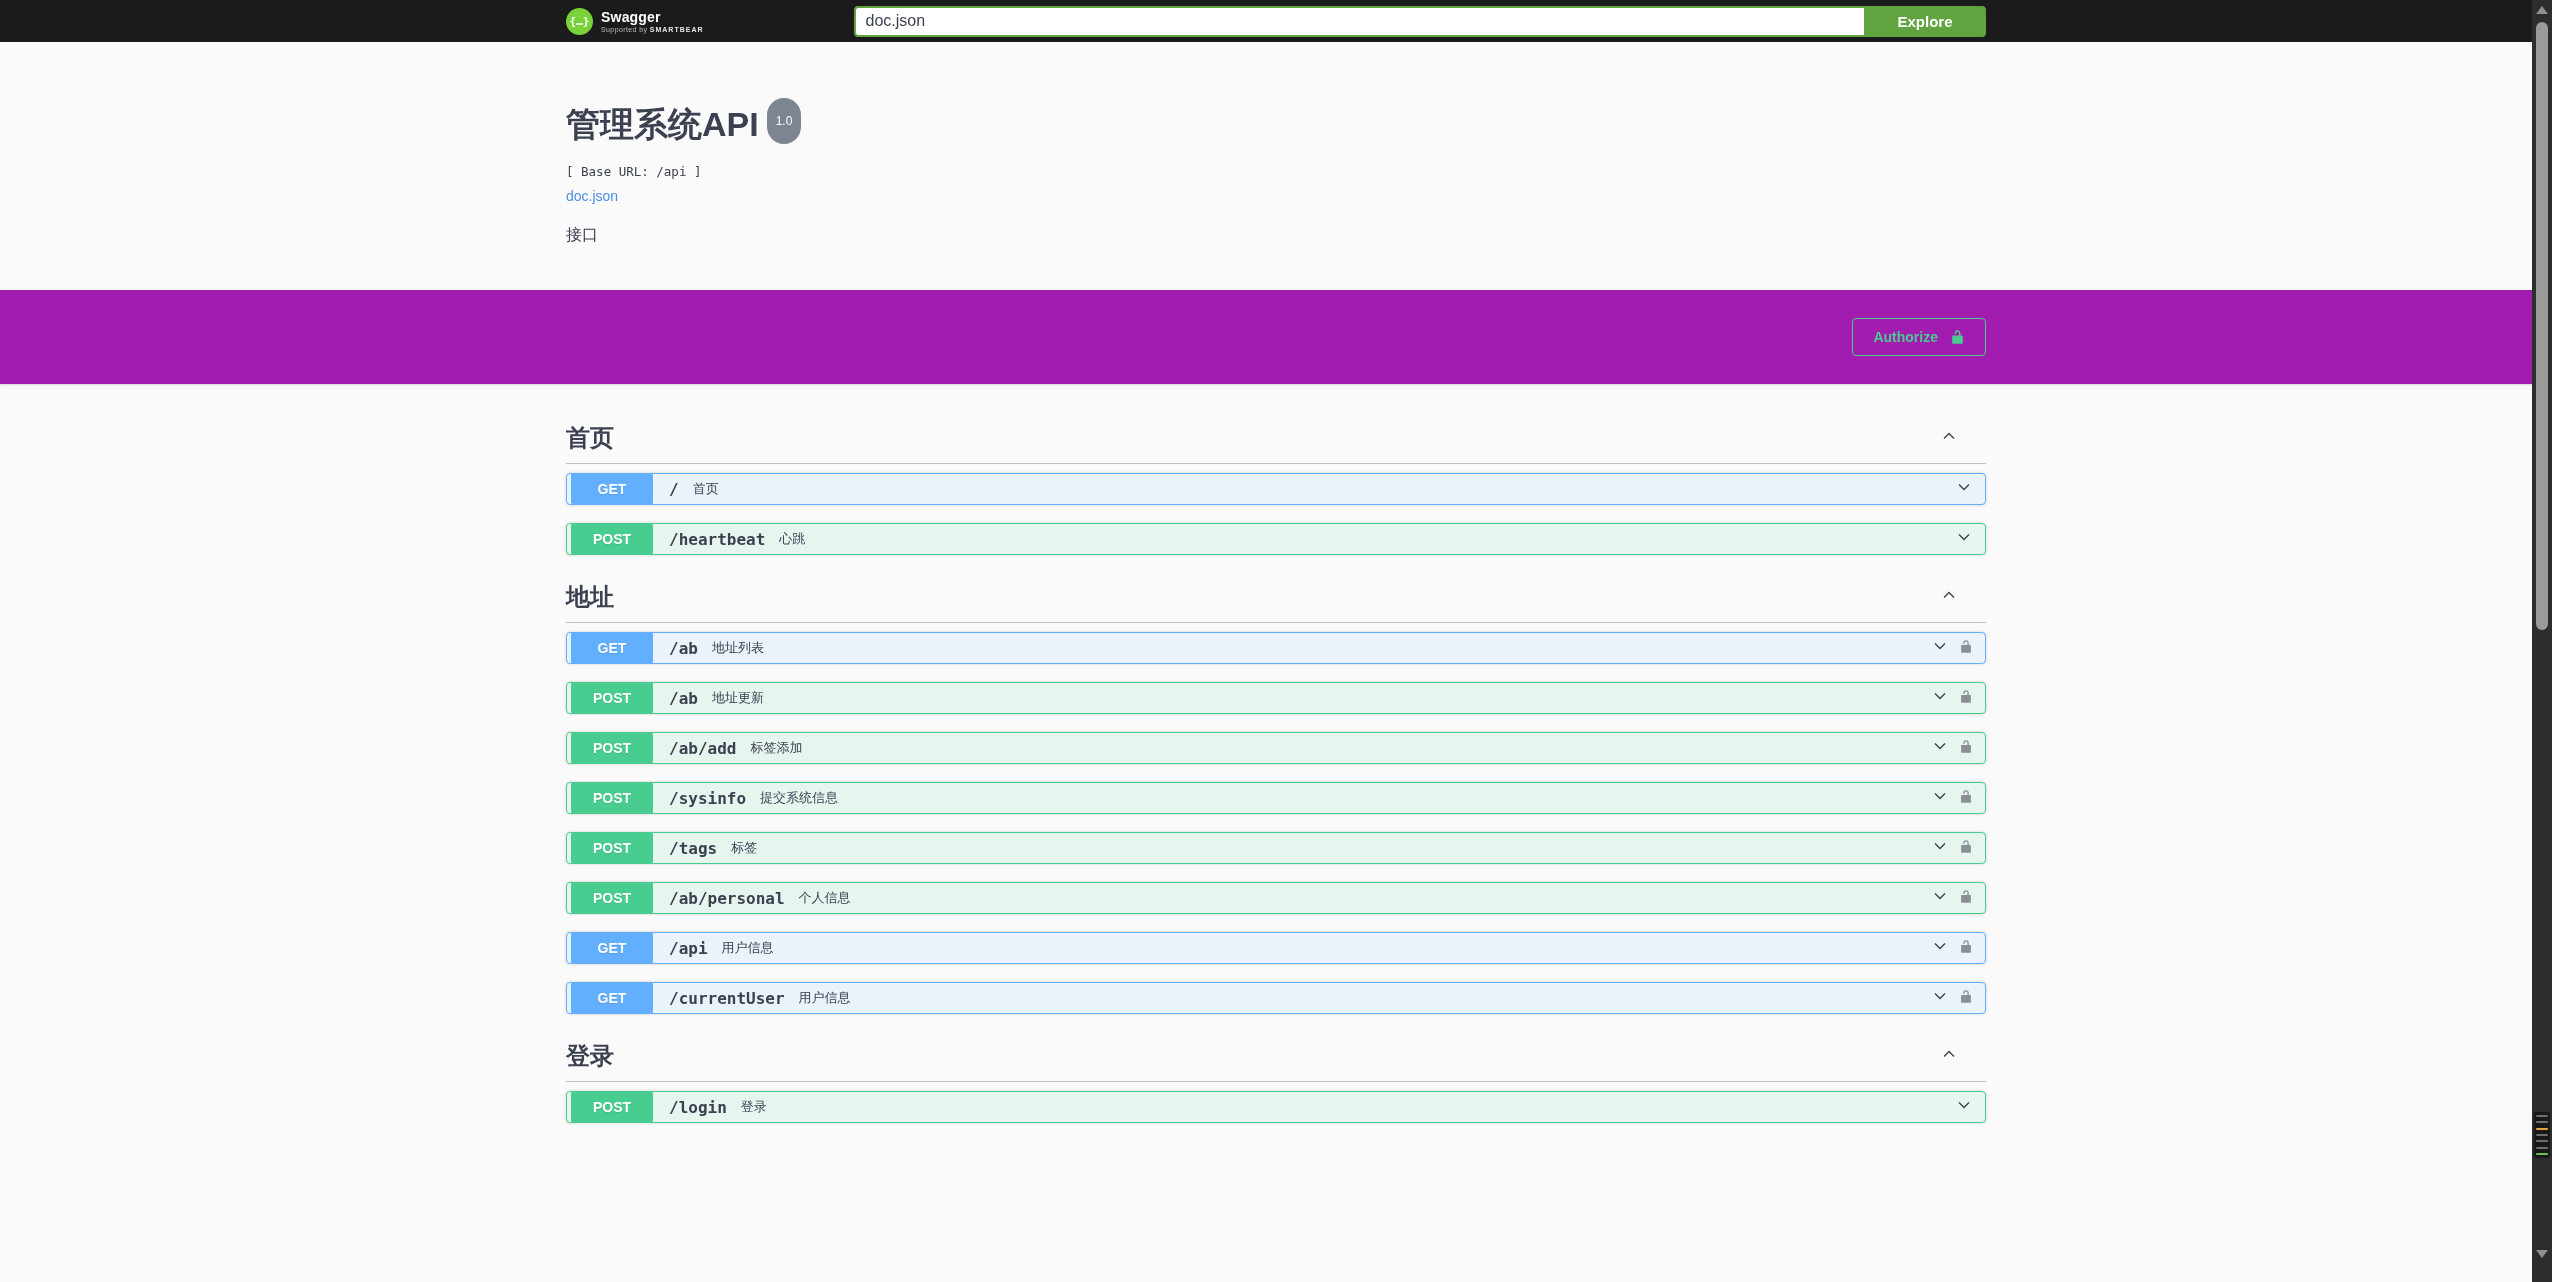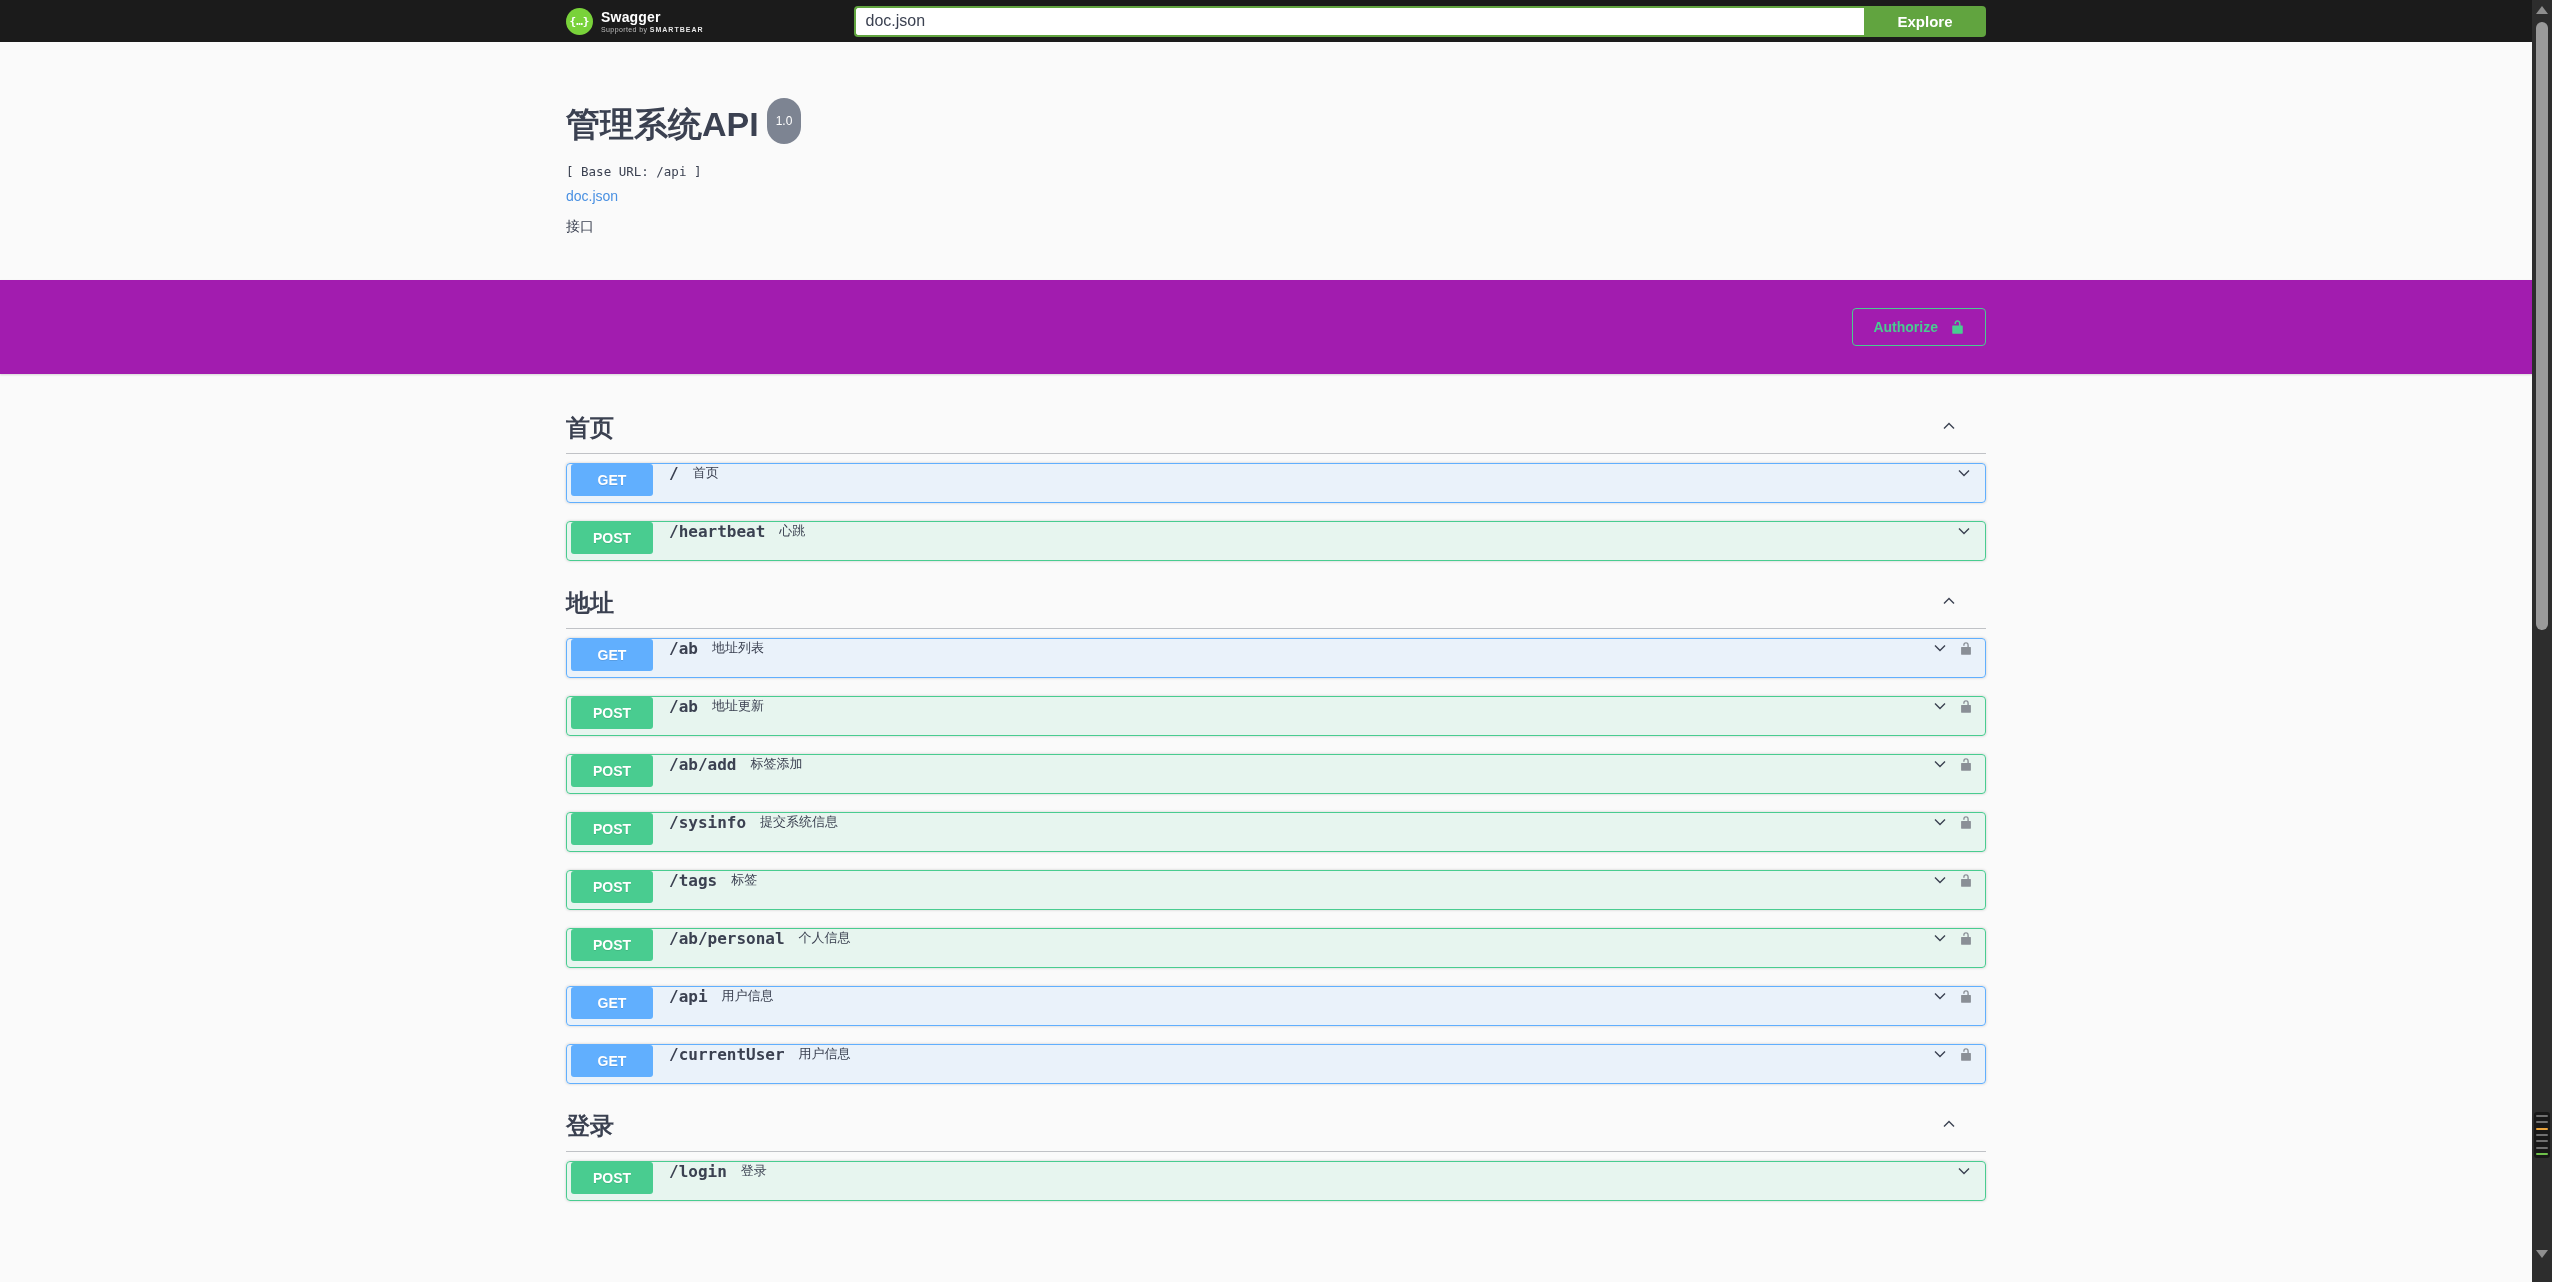--- a/index.html
+++ b/index.html
@@ -50,21 +50,21 @@
   
   .information-container{padding-top:62px;padding-bottom:44px}
   .api-title{margin:0;font-size:34px;line-height:40px;font-weight:bold;color:var(--text)}
   .version-stamp{
     display:inline-block;vertical-align:top;transform:translateY(-6px);
     background:var(--badge-gray);color:#fff;font-size:12px;font-weight:normal;
     padding:3px 9px;border-radius:57px;margin-left:8px;
   }
   .base-url{margin-top:14px;font-family:"DejaVu Sans Mono",monospace;font-size:12.5px;color:var(--text)}
   .spec-link{display:inline-block;margin-top:9px;font-size:14px;color:var(--link);text-decoration:none;cursor:pointer}
-  .api-description{margin-top:13px;font-size:14px;color:var(--text)}
+  .api-description{margin-top:20px;font-size:16px;color:var(--text)}
 
   
   .scheme-container{background:#a21caf;box-shadow:0 1px 2px 0 rgba(0,0,0,.15);padding:28px 12px}
   .auth-wrapper{display:flex;justify-content:flex-end}
   .authorize-btn{
     display:flex;align-items:center;gap:12px;background:transparent;
     border:1.5px solid var(--post);border-radius:4px;color:var(--post);
     font-weight:bold;font-size:14px;font-family:"Liberation Sans",sans-serif;
     padding:9px 20px;cursor:pointer;
   }
@@ -73,21 +73,21 @@
   .ops-wrapper{padding-top:30px;padding-bottom:10px}
   .opblock-tag{
     display:flex;align-items:center;justify-content:space-between;
     border-bottom:1px solid rgba(59,65,81,.3);
     padding:8px 28px 9px 0;margin-top:10px;cursor:pointer;
   }
   .opblock-tag:first-child{margin-top:0}
   .opblock-tag h3{margin:0;font-size:24px;font-weight:bold;color:var(--text)}
   .section-rows{margin-top:9px}
   .opblock{
-    display:flex;align-items:flex-start;height:40px;margin-bottom:18px;
+    display:flex;align-items:center;height:32px;margin-bottom:18px;
     border-radius:4px;border:1px solid;box-shadow:0 0 3px rgba(0,0,0,.19);
     padding:0 12px 0 4px;cursor:pointer;
   }
   .opblock.get{background:rgba(97,175,254,.1);border-color:var(--get)}
   .opblock.post{background:rgba(73,204,144,.1);border-color:var(--post)}
   .opblock-method{
     width:82px;height:32px;border-radius:3px;display:flex;align-items:center;justify-content:center;
     color:#fff;font-weight:bold;font-size:14px;flex:none;
     text-shadow:0 1px 0 rgba(0,0,0,.1);
   }

